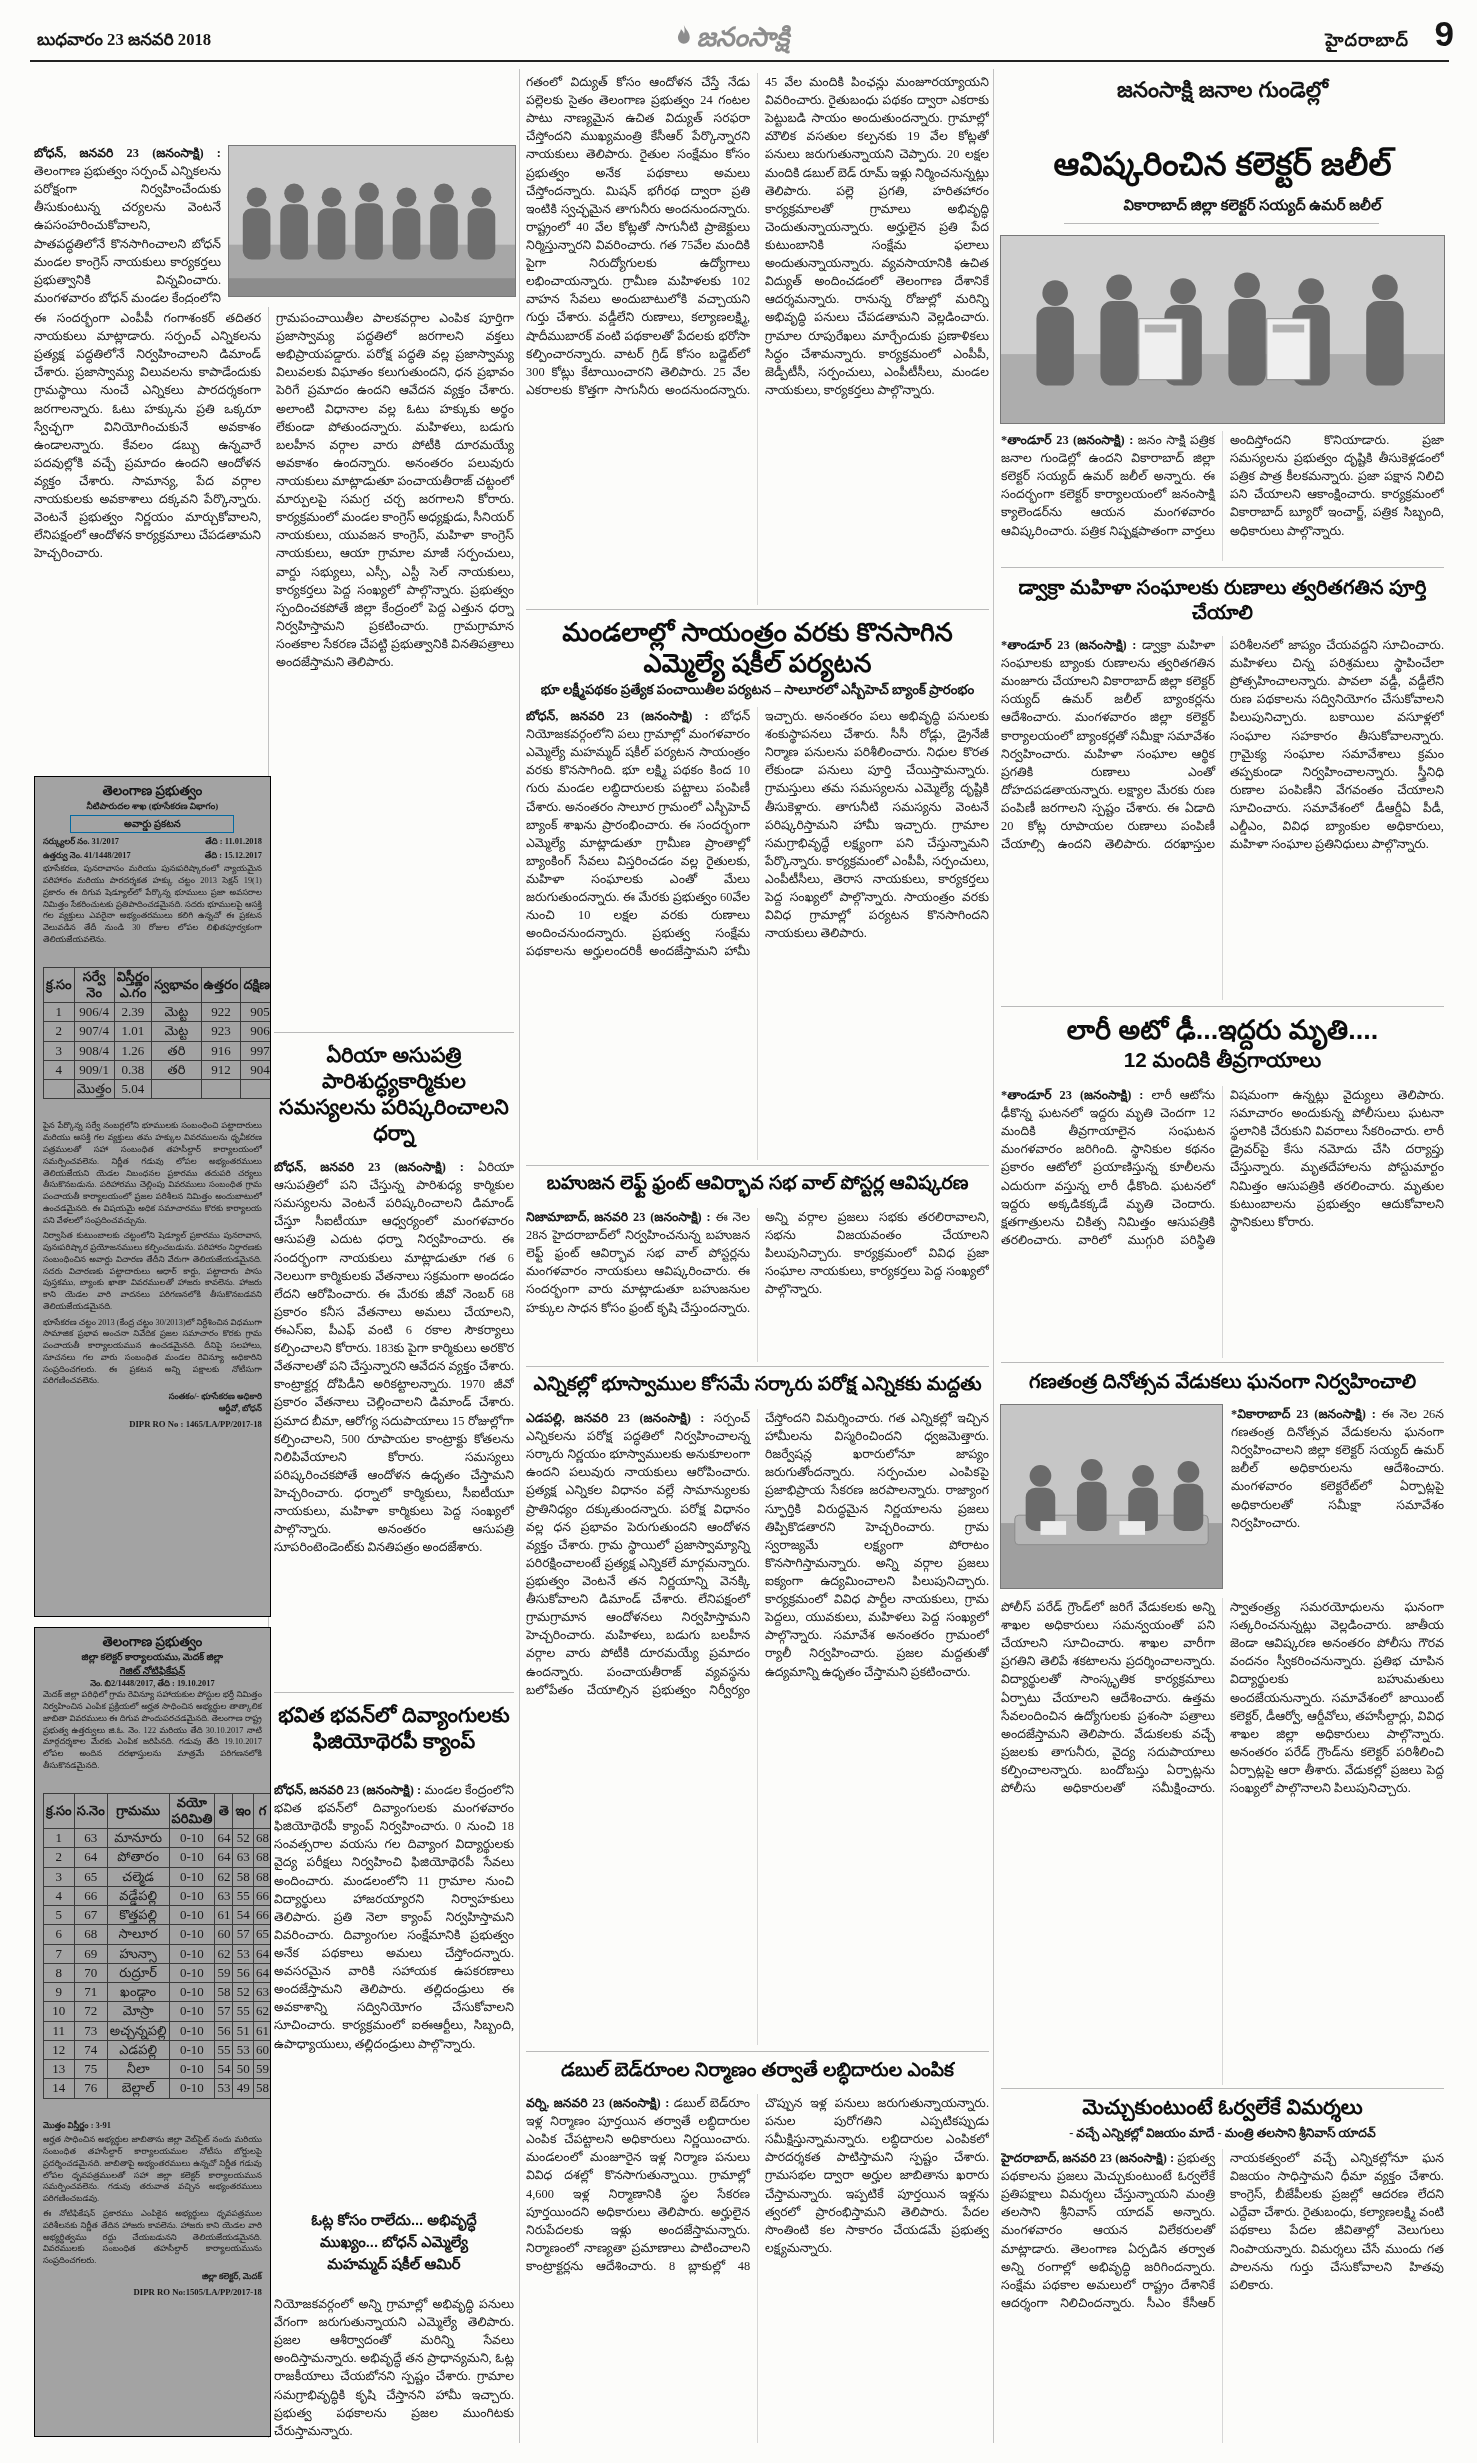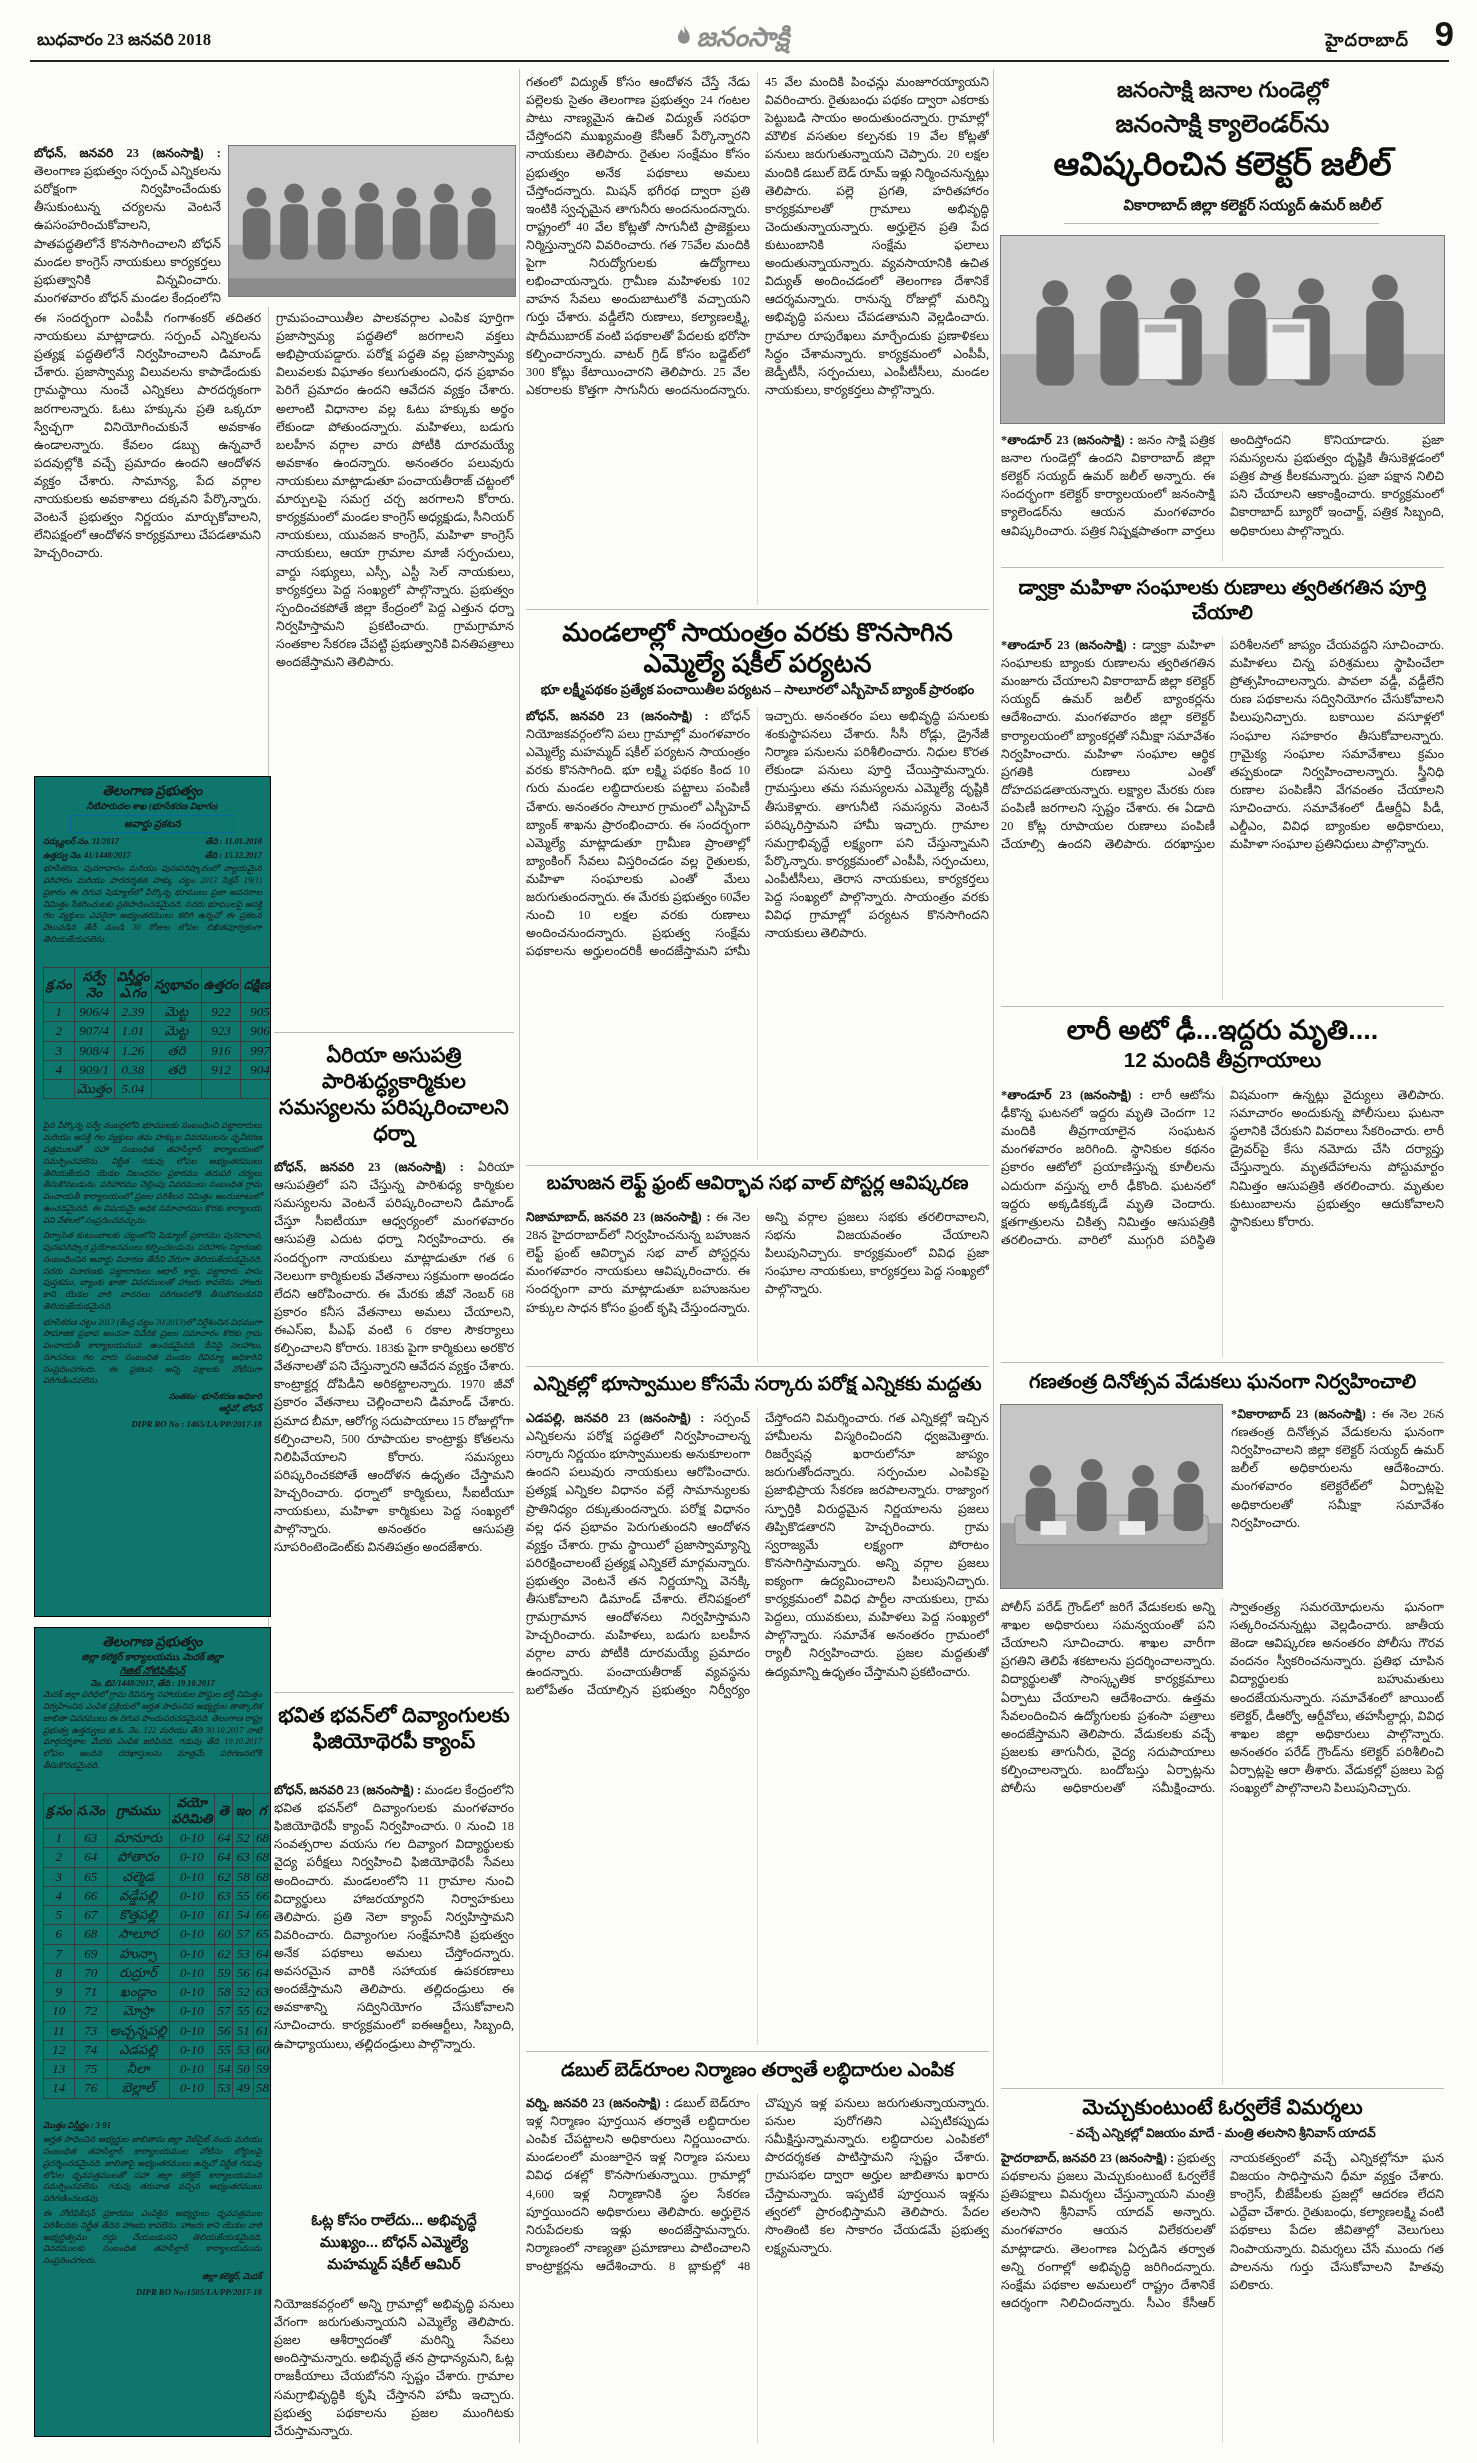--- a/index.html
+++ b/index.html
@@ -8,21 +8,21 @@
   .abs{position:absolute;}
   .body{font-size:12.4px;line-height:1.46;text-align:justify;}
   .cols2{column-count:2;column-gap:14.8px;column-rule:1px solid #d6d6d6;}
   .hl{font-weight:bold;text-align:center;font-family:"Liberation Sans","DejaVu Sans",sans-serif;color:#0d0d0d;}
   .subhl{font-weight:bold;text-align:center;font-size:13.3px;}
   .vr{width:1px;background:#c2c2c2;}
   .hr{height:1px;background:#b9b9b9;}
   .dl{font-weight:bold;}
   .photo{display:block;width:100%;height:100%;}
   .photo-frame{background:#9a9a9a;outline:1px solid #777;}
-  .notice{border:1.6px solid #000;padding:5.9px 7.9px;font-size:8.4px;line-height:1.4;text-align:justify;background:#0f766e;font-style:italic;}
+  .notice{border:1.6px solid #000;padding:5.9px 7.9px;font-size:8.4px;line-height:1.4;text-align:justify;background:#a3a3a3;}
   .notice .ttl{font-size:13.3px;font-weight:bold;text-align:center;line-height:1.25;}
   .notice .ctr{text-align:center;font-weight:bold;}
   .notice .refrow{display:flex;justify-content:space-between;font-weight:bold;margin:2px 0;}
   .ntable{width:100%;border-collapse:collapse;margin:21px 0;font-size:13px;line-height:1.25;}
   .ntable th,.ntable td{border:0.6px solid #3a3a3a;padding:1px 2px;text-align:center;}
   .dipr{text-align:right;font-weight:bold;font-size:8.7px;margin-top:3.9px;}
   .sign{text-align:right;font-weight:bold;margin-top:3.9px;}
   .masthead-text{color:#8d8d8d;font-style:italic;font-weight:bold;font-size:26.6px;
         font-family:"Liberation Sans","DejaVu Sans",sans-serif;}
   .pullquote{font-weight:bold;text-align:center;font-size:14.8px;line-height:1.5;
@@ -385,21 +385,20 @@
   </div>
 
   <div class="abs hr" style="left:526px;top:2051px;width:463px;"></div>
   <div class="abs hl" style="left:526px;top:2059px;width:463px;font-size:19px;">డబుల్ బెడ్‌రూంల నిర్మాణం తర్వాతే లబ్ధిదారుల ఎంపిక</div>
   <div class="abs body cols2" style="left:526px;top:2094px;width:463px;height:349px;overflow:hidden;">
     <span class="dl">వర్ని, జనవరి 23 (జనంసాక్షి) :</span>
     <span>డబుల్ బెడ్‌రూం ఇళ్ల నిర్మాణం పూర్తయిన తర్వాతే లబ్ధిదారుల ఎంపిక చేపట్టాలని అధికారులు నిర్ణయించారు. మండలంలో మంజూరైన ఇళ్ల నిర్మాణ పనులు వివిధ దశల్లో కొనసాగుతున్నాయి. గ్రామాల్లో 4,600 ఇళ్ల నిర్మాణానికి స్థల సేకరణ పూర్తయిందని అధికారులు తెలిపారు. అర్హులైన నిరుపేదలకు ఇళ్లు అందజేస్తామన్నారు. నిర్మాణంలో నాణ్యతా ప్రమాణాలు పాటించాలని కాంట్రాక్టర్లను ఆదేశించారు. 8 బ్లాకుల్లో 48 చొప్పున ఇళ్ల పనులు జరుగుతున్నాయన్నారు. పనుల పురోగతిని ఎప్పటికప్పుడు సమీక్షిస్తున్నామన్నారు. లబ్ధిదారుల ఎంపికలో పారదర్శకత పాటిస్తామని స్పష్టం చేశారు. గ్రామసభల ద్వారా అర్హుల జాబితాను ఖరారు చేస్తామన్నారు. ఇప్పటికే పూర్తయిన ఇళ్లను త్వరలో ప్రారంభిస్తామని తెలిపారు. పేదల సొంతింటి కల సాకారం చేయడమే ప్రభుత్వ లక్ష్యమన్నారు.</span>
   </div>
 
   <div class="abs kicker" style="left:1001px;top:77px;width:443px;font-size:21.7px;">జనంసాక్షి జనాల గుండెల్లో</div>
-  <div class="abs kicker" style="left:1001px;top:110px;width:443px;font-size:24.6px;">జనంసాక్షి క్యాలెండర్‌ను</div>
   <div class="abs hl" style="left:1001px;top:146px;width:443px;font-size:32.5px;">ఆవిష్కరించిన కలెక్టర్ జలీల్</div>
   <div class="abs subhl" style="left:1031px;top:197px;width:443px;font-size:14.8px;">వికారాబాద్ జిల్లా కలెక్టర్ సయ్యద్ ఉమర్ జలీల్</div>
   <div class="abs hr" style="left:1064px;top:223px;width:315px;"></div>
 
   <div class="abs photo-frame" style="left:1001px;top:236px;width:443px;height:187px;">
     <svg class="photo" viewBox="0 0 450 190" preserveAspectRatio="none">
       <rect width="450" height="190" fill="#cfcfcf"></rect>
       <rect y="120" width="450" height="70" fill="#adadad"></rect>
       <g fill="#6a6a6a">
         <circle cx="55" cy="58" r="13"></circle>

